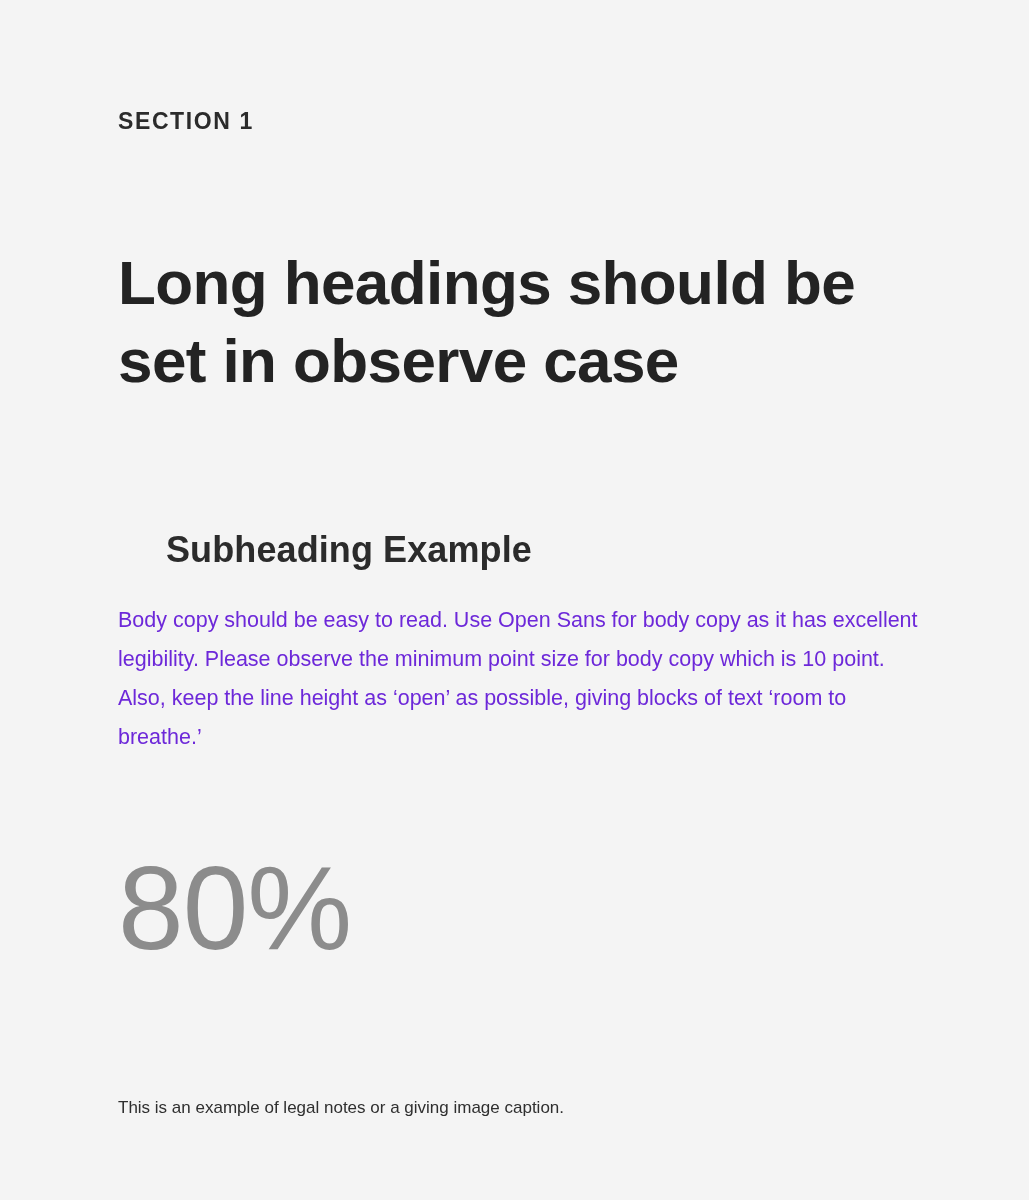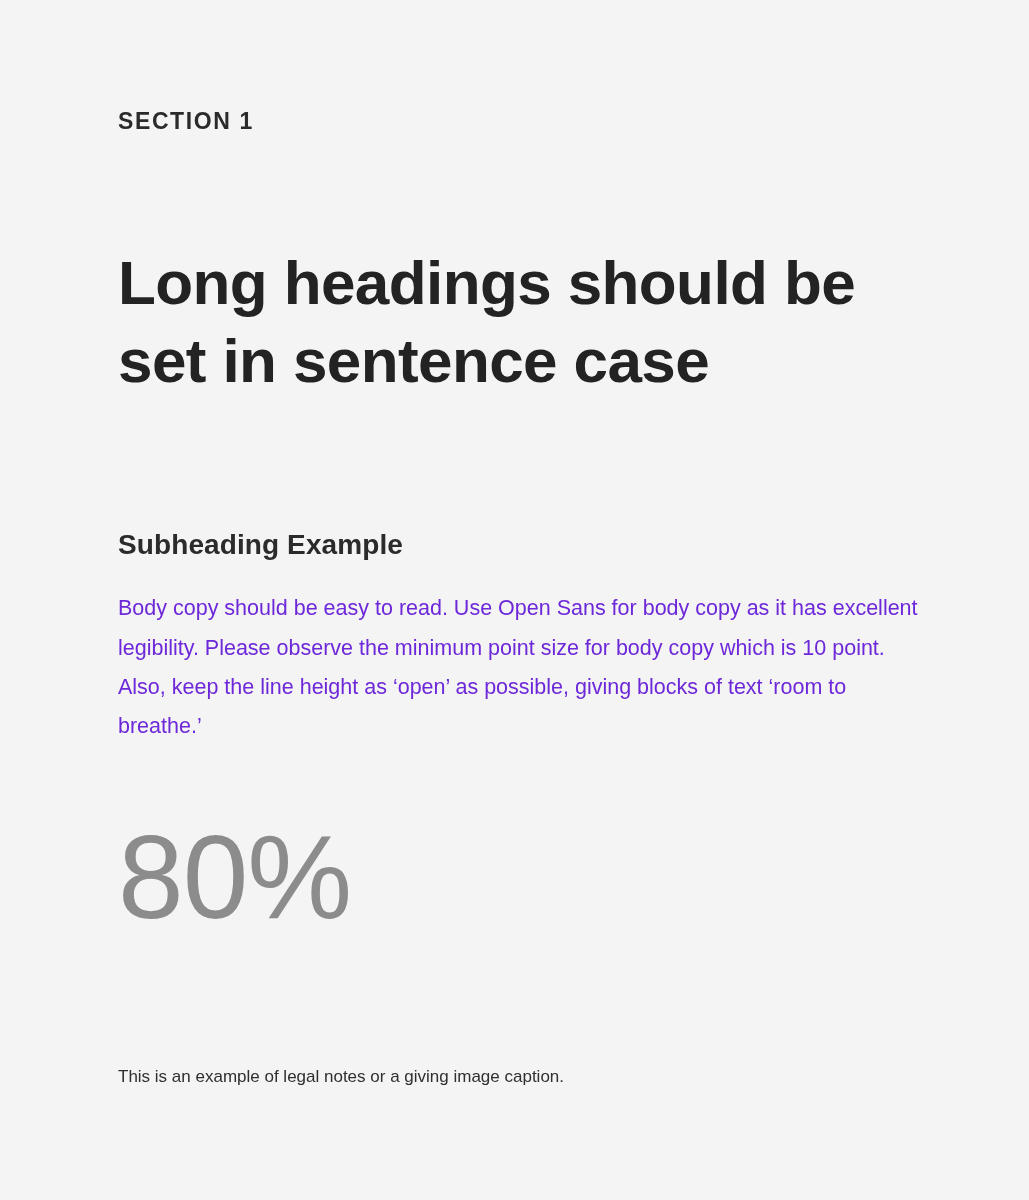--- a/index.html
+++ b/index.html
@@ -39,35 +39,36 @@
     margin-top: 108px;
     font-size: 62px;
     font-weight: bold;
     letter-spacing: -0.6px;
     line-height: 1.26;
     color: #232323;
     max-width: 800px;
   }
   .subheading {
     margin-top: 128px;
-    font-size: 28px;
+    font-size: 36px;
     font-weight: bold;
     letter-spacing: 0.1px;
     color: #2b2b2b;
     line-height: 1.2;
+    margin-left: 48px;
   }
   .body-copy {
     margin-top: 28px;
     font-size: 21.5px;
     line-height: 1.82;
     color: #6d28d9;
     max-width: 800px;
   }
   .stat {
-    margin-top: 72px;
+    margin-top: 92px;
     font-size: 118px;
     font-weight: normal;
     letter-spacing: -1px;
     line-height: 1;
     color: #8c8c8c;
   }
   .caption {
     margin-top: 128px;
     font-size: 17px;
     line-height: 1.5;
@@ -75,21 +76,21 @@
   }
 </style>
 </head>
 <body>
 
 <div class="page">
   <div class="content">
 
     <div class="eyebrow">SECTION 1</div>
 
-    <h1 class="heading">Long headings should be set in sentence case</h1>
+    <h1 class="heading">Long headings should be set in observe case</h1>
 
     <h2 class="subheading">Subheading Example</h2>
 
     <p class="body-copy">Body copy should be easy to read. Use Open Sans for body copy as it has excellent legibility. Please observe the minimum point size for body copy which is 10 point. Also, keep the line height as ‘open’ as possible, giving blocks of text ‘room to breathe.’</p>
 
     <div class="stat">80%</div>
 
     <div class="caption">This is an example of legal notes or a giving image caption.</div>
 
   </div>

